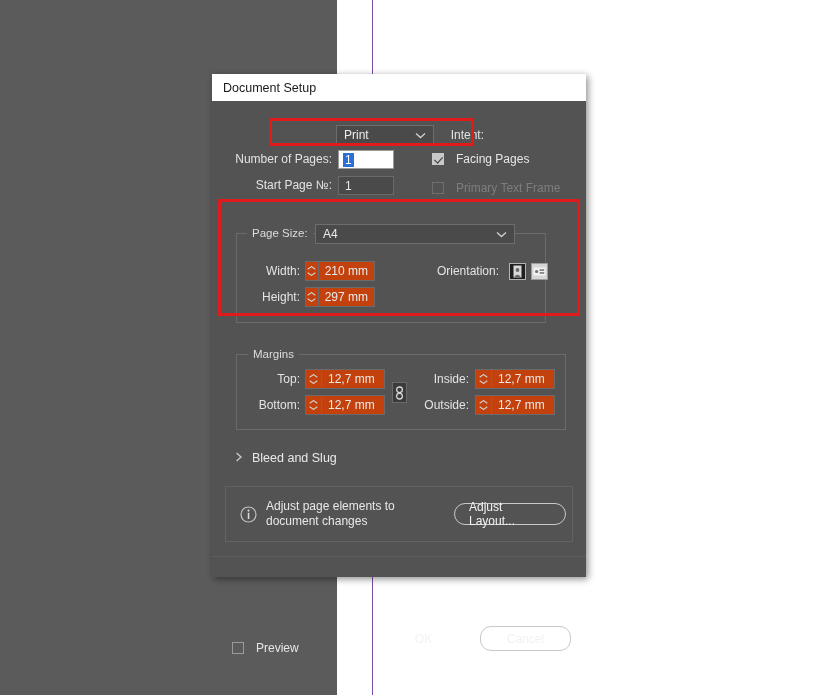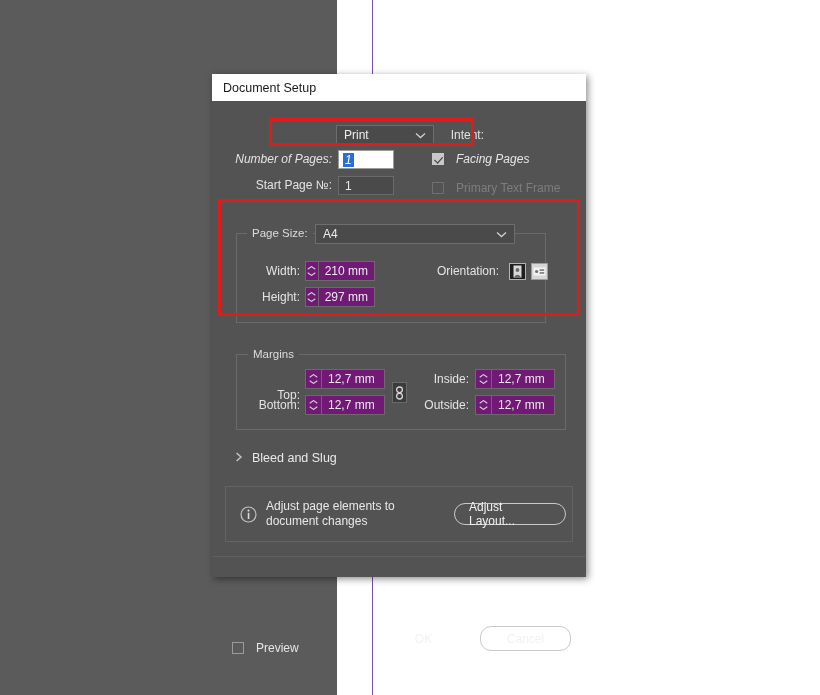--- a/index.html
+++ b/index.html
@@ -124,21 +124,21 @@
     width: 11px; height: 7px;
     flex: none;
   }
   .chev svg { display: block; }
 
   
   .stepper {
     display: flex;
     align-items: stretch;
     border: 1px solid #6a6a6a;
-    background: #701a75;
+    background: #c2410c;
     height: 20px;
     box-sizing: border-box;
   }
   .stepper .arrows {
     width: 15px;
     border-right: 1px solid #6a6a6a;
     display: flex;
     flex-direction: column;
     align-items: center;
     justify-content: center;
@@ -324,21 +324,21 @@
       <div class="dropdown" style="position:absolute; left:124px; width:98px;">
         <span>Print</span>
         <span class="chev">
           <svg viewBox="0 0 11 7" width="11" height="7">
             <path d="M1 1.6 L5.5 5.6 L10 1.6" fill="none" stroke="#cfcfcf" stroke-width="1.3"></path>
           </svg>
         </span>
       </div>
     </div>
 
-    <div style="position:absolute; left:0; top:48px; width:374px; height:22px;font-style:italic;">
+    <div style="position:absolute; left:0; top:48px; width:374px; height:22px;">
       <div class="lbl" style="position:absolute; left:0; width:120px; top:3px;">Number of Pages:</div>
       <div class="field focused" style="position:absolute; left:126px; top:1px; width:56px;">
         <span class="sel">1</span>
       </div>
       <div class="cbrow" style="position:absolute; left:220px; top:3px;">
         <span class="cbox checked"></span>
         <span class="cblabel">Facing Pages</span>
       </div>
     </div>
 
@@ -414,21 +414,21 @@
           </span>
           <span class="val">297 mm</span>
         </div>
       </div>
     </div>
 
     <div class="group" style="left:24px; top:253px; width:330px; height:76px;">
       <div class="group-title">Margins</div>
 
       <div style="position:absolute; left:0; top:14px; width:330px; height:22px;">
-        <div class="lbl" style="position:absolute; left:0; width:63px; top:19px;">Top:</div>
+        <div class="lbl" style="position:absolute; left:0; width:63px; top:3px;">Top:</div>
         <div class="stepper" style="position:absolute; left:68px; top:0; width:80px;">
           <span class="arrows">
             <svg viewBox="0 0 9 4" width="9" height="4">
               <path d="M0.7 3.2 L4.5 0.6 L8.3 3.2" fill="none" stroke="#d2d2d2" stroke-width="1.1"></path>
             </svg>
             <svg viewBox="0 0 9 4" width="9" height="4">
               <path d="M0.7 0.8 L4.5 3.4 L8.3 0.8" fill="none" stroke="#d2d2d2" stroke-width="1.1"></path>
             </svg>
           </span>
           <span class="val">12,7 mm</span>

